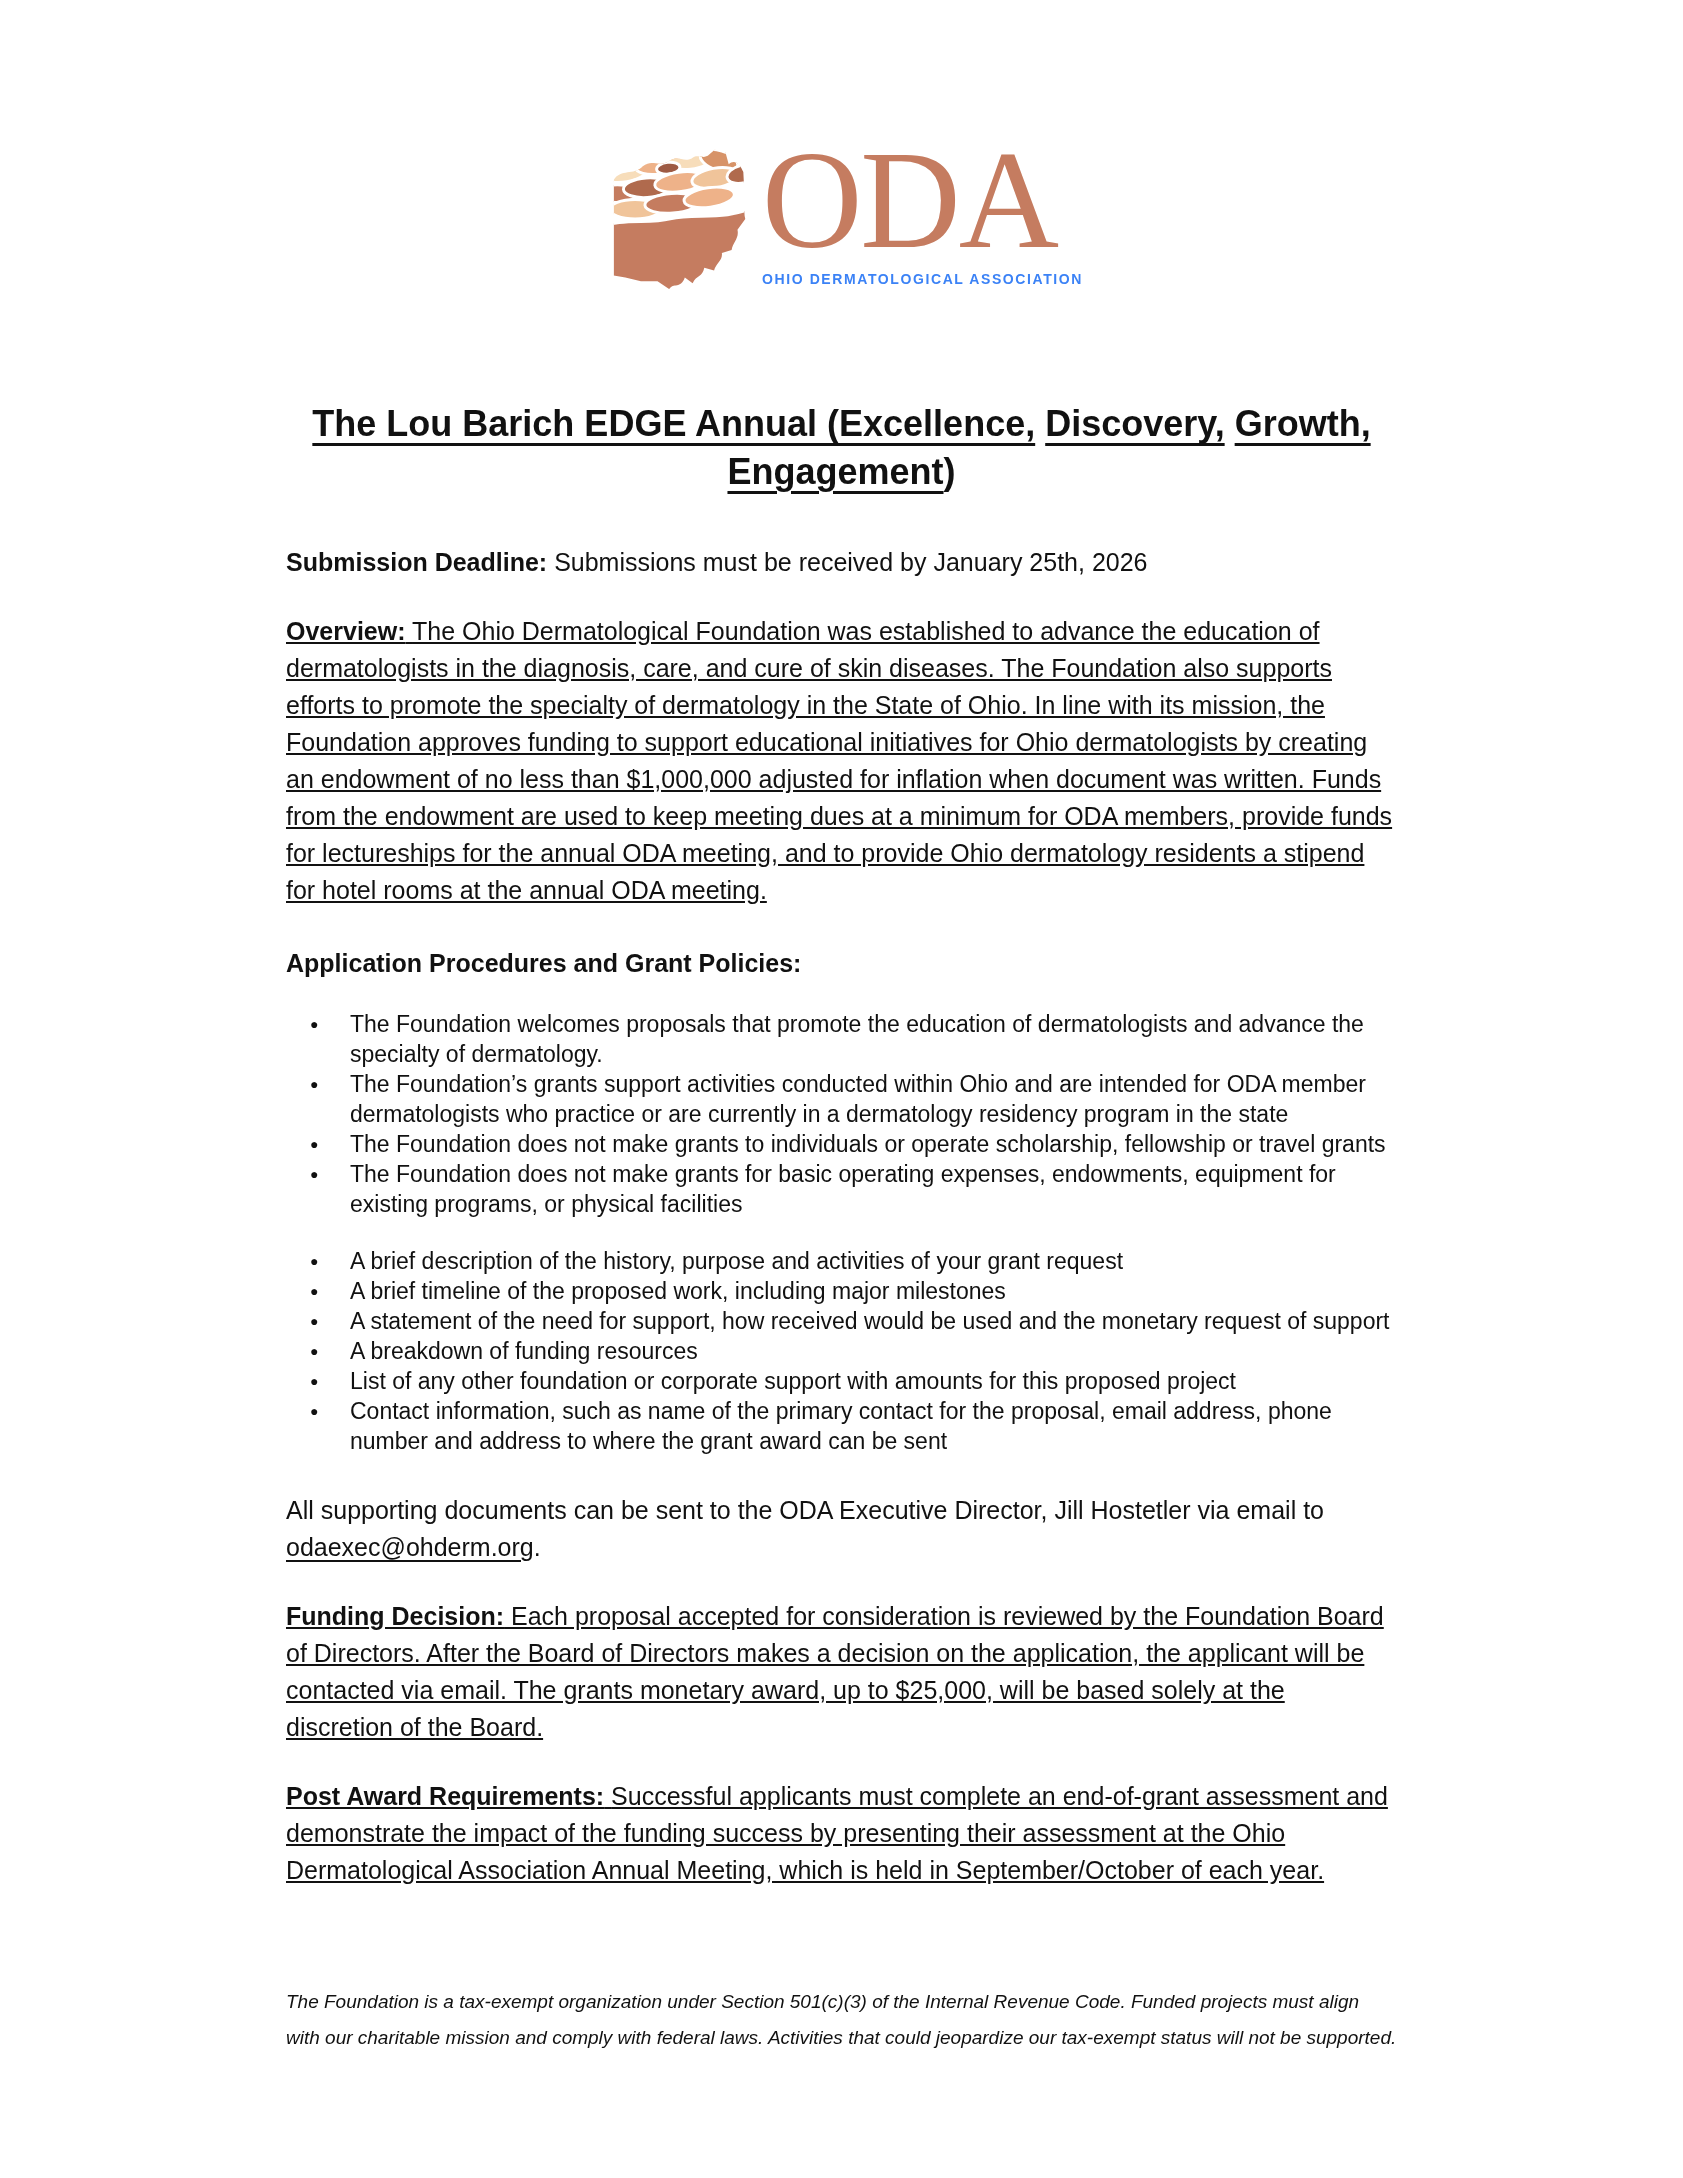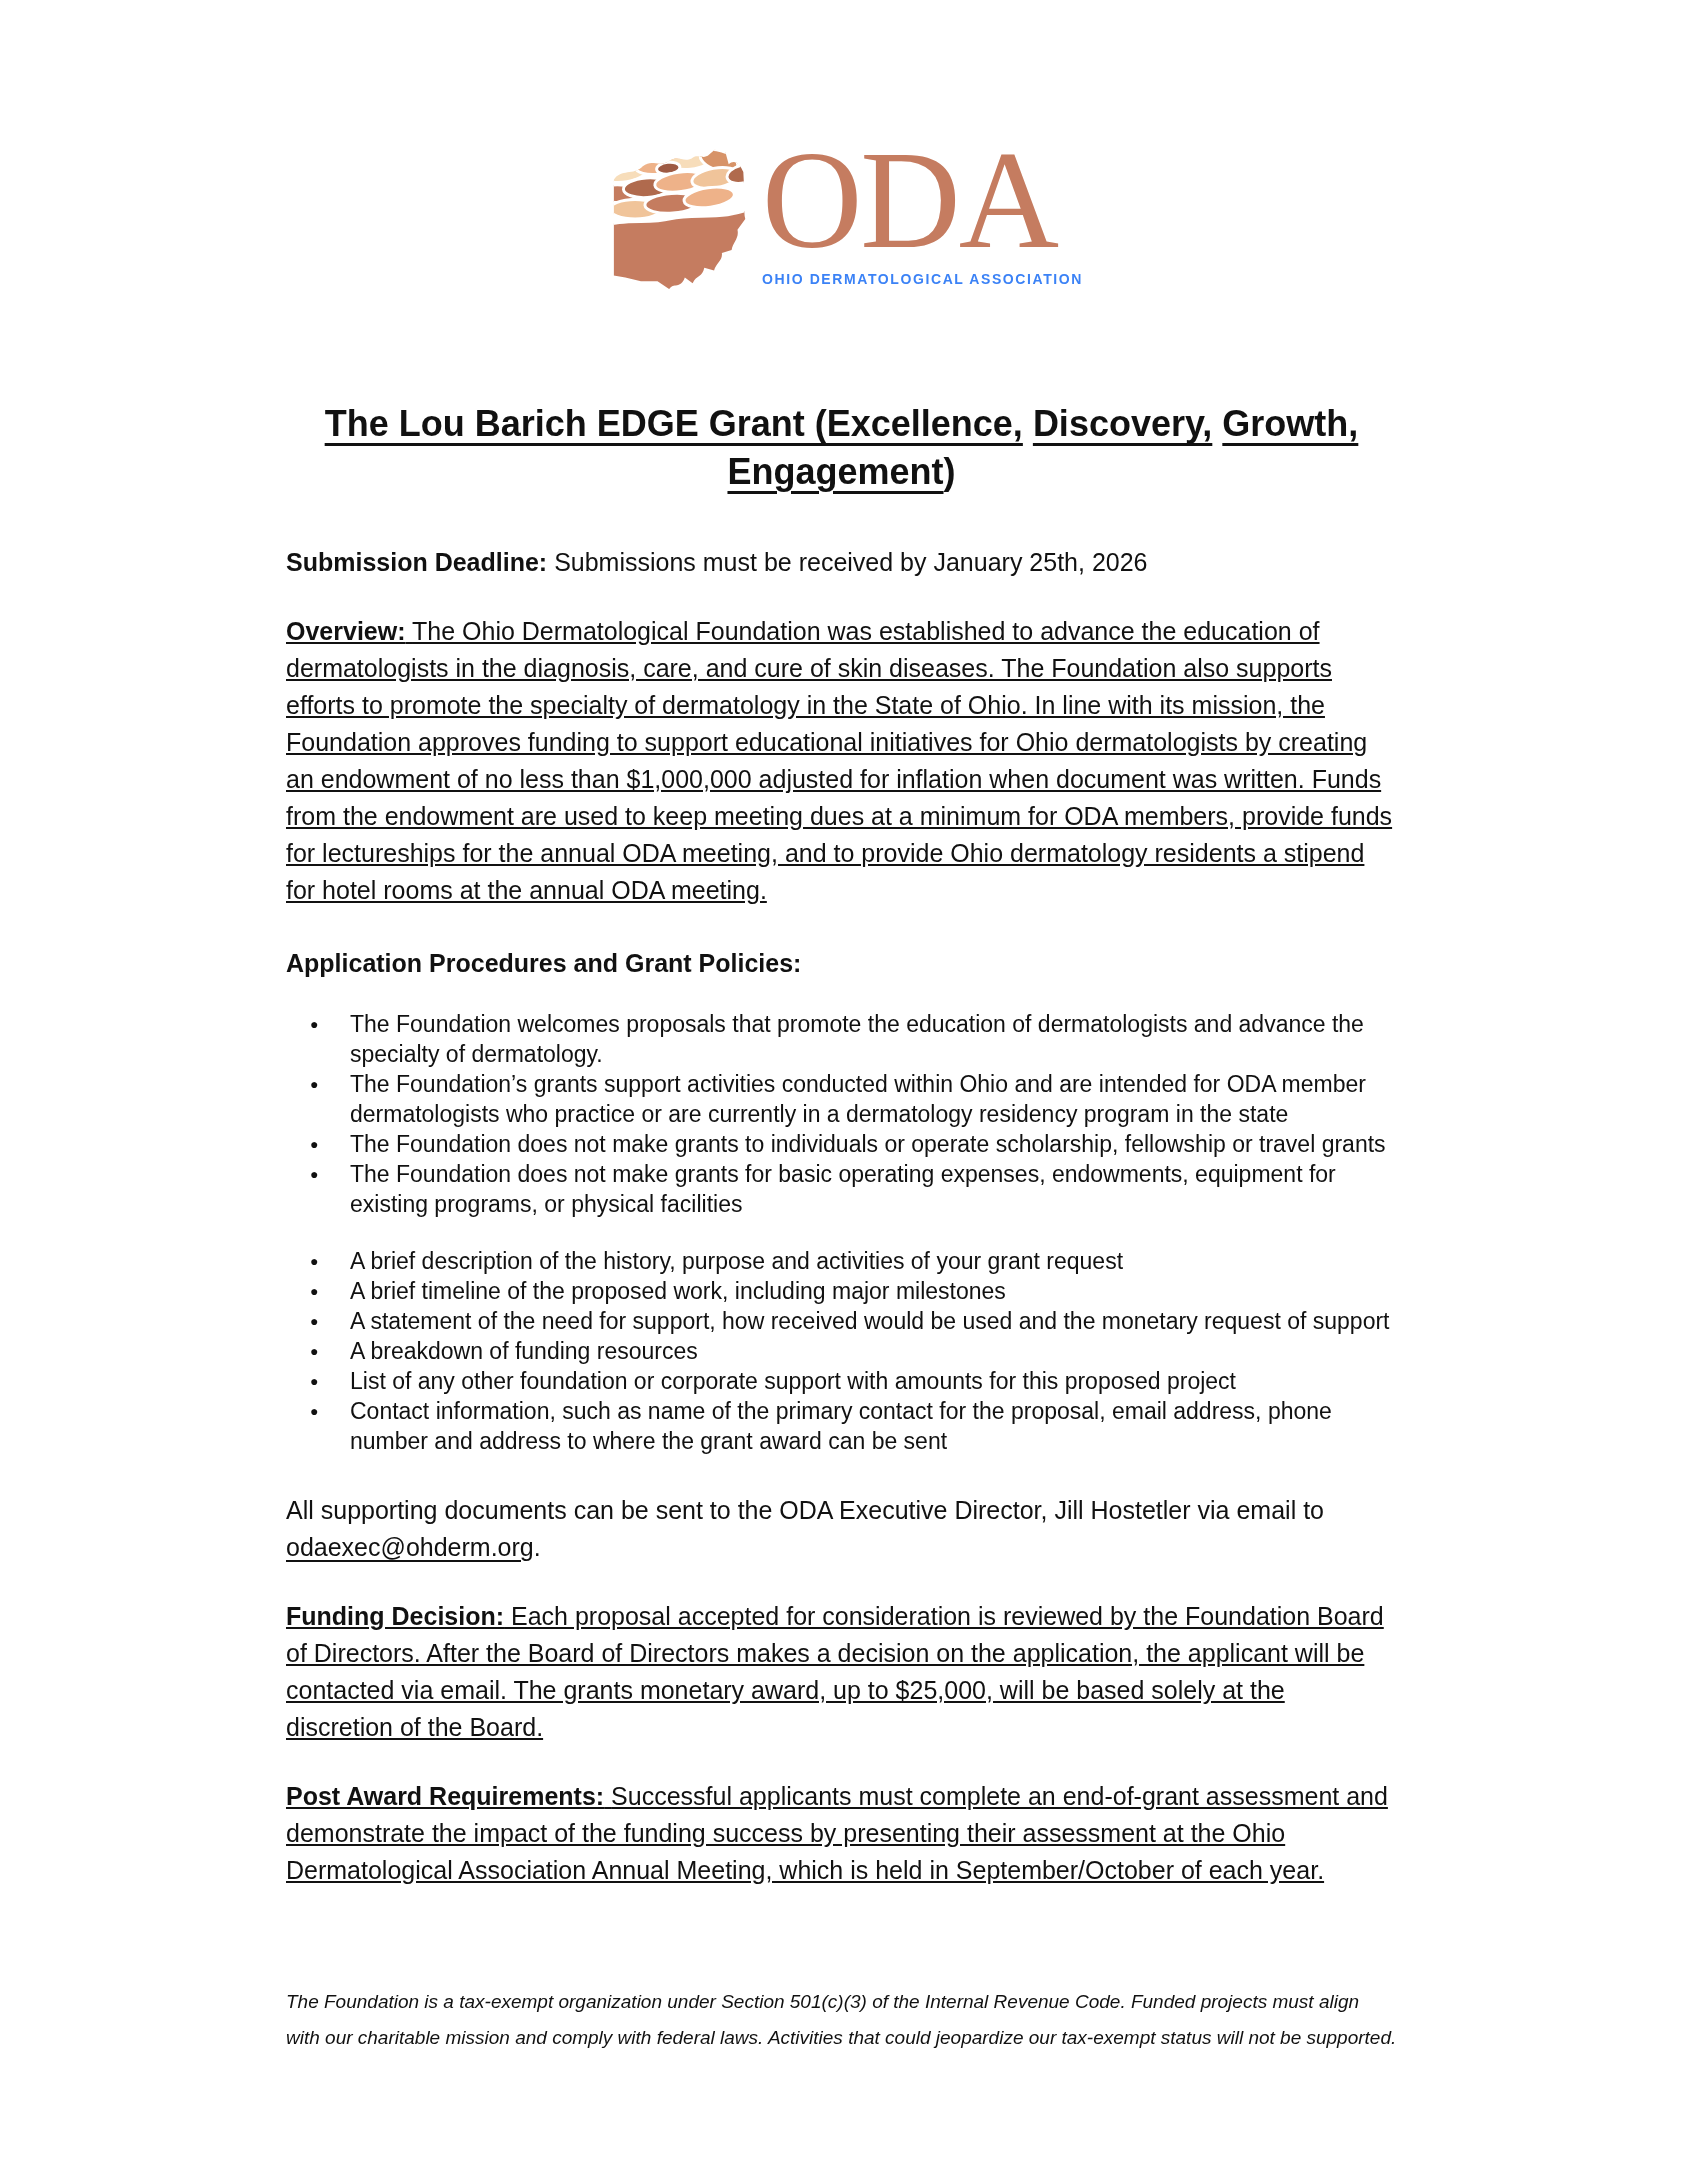--- a/index.html
+++ b/index.html
@@ -113,21 +113,21 @@
       <div class="logo-textcol">
         <div class="logo-oda" style="color: rgb(197, 124, 96);">ODA</div>
         <div class="logo-tagline" style="color: #3b82f6;">OHIO DERMATOLOGICAL ASSOCIATION</div>
       </div>
     </div>
   </div>
 
   <div class="content">
 
     <h1 class="doc-title">
-      <span class="u">The Lou Barich EDGE Grant (Excellence,</span>
+      <span class="u">The Lou Barich EDGE Annual (Excellence,</span>
       <span class="u">Discovery,</span>
       <span class="u">Growth,</span>
       <span class="u">Engagement</span><span>)</span>
     </h1>
 
     <p class="body-par lead deadline">
       <strong>Submission Deadline:</strong>
       <span>Submissions must be received by January 25th, 2026</span>
     </p>
 

